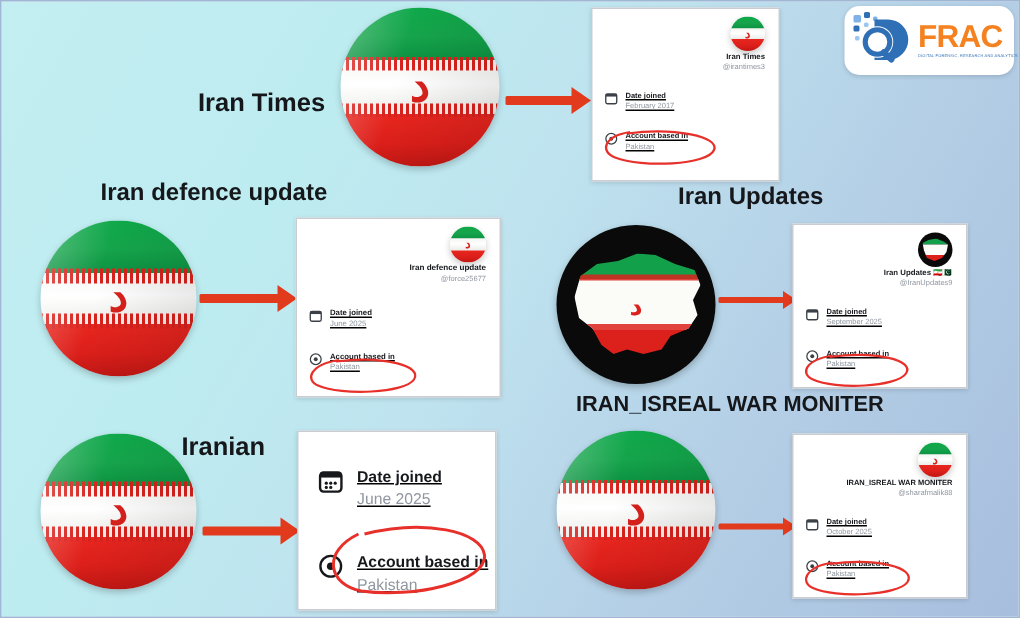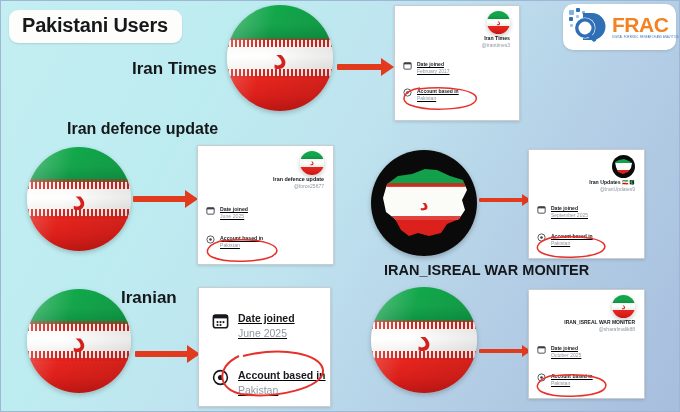--- a/index.html
+++ b/index.html
@@ -98,23 +98,20 @@
   .frac .mark{position:relative;width:44px;height:40px;margin-left:4px;flex:0 0 auto;}
   .frac .wordwrap{display:flex;flex-direction:column;justify-content:center;margin-left:1px;}
   .frac .word{font-size:21px;font-weight:bold;color:#f58220;letter-spacing:-.5px;line-height:1;}
   .frac .sub{font-size:2.6px;color:#2f6fb5;letter-spacing:.15px;line-height:1;margin-top:2px;white-space:nowrap;}
 </style>
 </head>
 <body>
 
 <div id="poster">
 
-  <div class="title-chip">
-    <span>Pakistani Users</span>
-  </div>
 
   <div class="frac">
     <div class="mark">
       <svg viewBox="0 0 44 40" width="44" height="40">
         <rect x="2" y="3" width="5" height="5" rx="1" fill="#7fb2e8"></rect>
         <rect x="9" y="1" width="4" height="4" rx="1" fill="#2f6fb5"></rect>
         <rect x="2" y="10" width="4" height="4" rx="1" fill="#2f6fb5"></rect>
         <rect x="9" y="8" width="3" height="3" rx="1" fill="#9cc6ef"></rect>
         <rect x="15" y="4" width="3" height="3" rx="1" fill="#7fb2e8"></rect>
         <rect x="3" y="17" width="3" height="3" rx="1" fill="#9cc6ef"></rect>
@@ -238,20 +235,21 @@
         <div class="l1" style="font-size:5.2px;font-weight:bold;">Account based in</div>
         <div class="l2" style="font-size:5.2px;margin-top:1px;">Pakistan</div>
       </div>
     </div>
 
     <svg class="circle-mark" style="left:4px;top:91px;" width="84" height="28">
       <path d="M22 4 C54 0, 80 7, 74 16 C68 25, 26 27, 10 20 C1 16, 5 6, 24 3" fill="none" stroke="#e8302a" stroke-width="1.5"></path>
     </svg>
   </div>
 
+  <div class="heading" style="left:451px;top:123px;font-size:16px;">Iran Updates</div>
 
   <div class="mapcircle" style="left:370px;top:149px;width:106px;height:106px;">
     <svg class="mapclip" viewBox="0 0 106 106" width="106" height="106">
       <defs>
         <clipPath id="iranmap">
           <path d="M16 34 L27 26 L41 24 L54 19 L66 20 L79 26 L92 30 L96 40
                    L91 50 L94 60 L88 69 L76 74 L70 83 L58 86 L47 83 L38 86
                    L30 80 L24 69 L15 62 L12 48 Z"></path>
         </clipPath>
       </defs>

